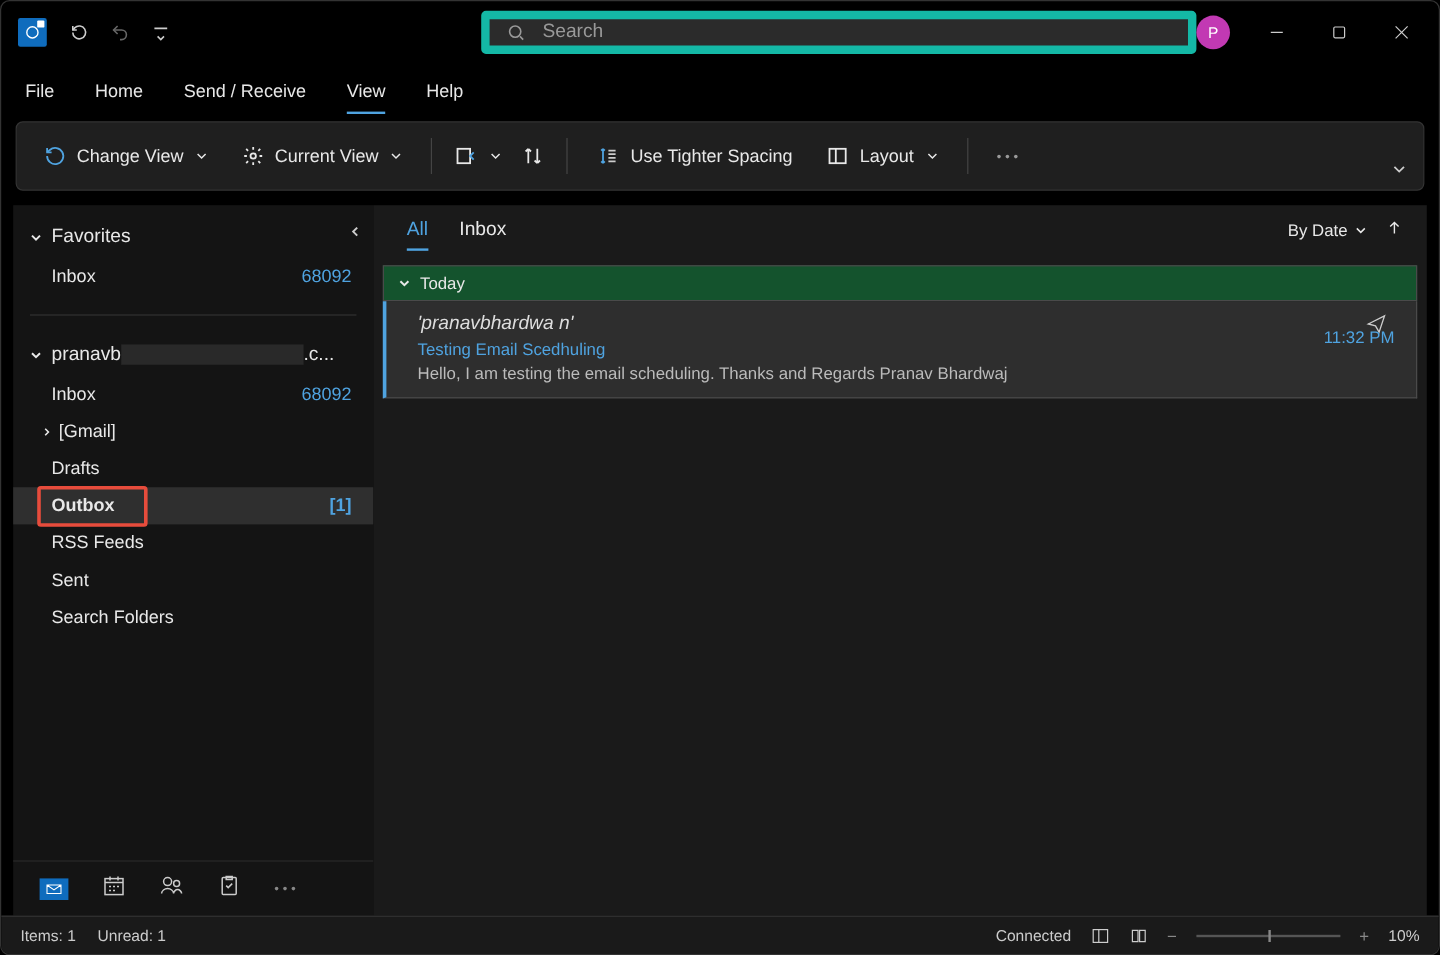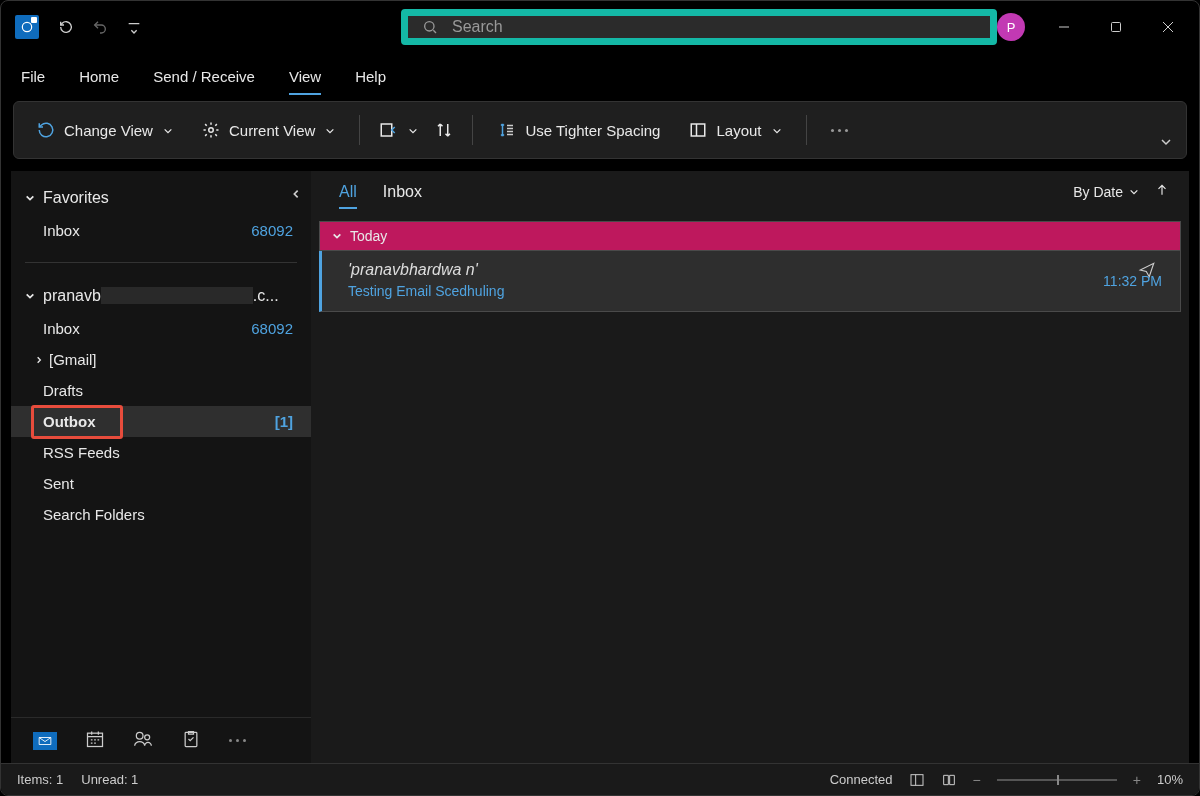--- a/index.html
+++ b/index.html
@@ -71,21 +71,21 @@
 .msgarea{flex:1;background:#1a1a1a;display:flex;flex-direction:column;}
 .msg-filters{display:flex;align-items:flex-start;padding:12px 20px 8px 28px;gap:26px;}
 .mf-tab{font-size:16px;cursor:pointer;color:#e8e8e8;padding-bottom:6px;}
 .mf-tab.active{color:#4fa3e0;border-bottom:2px solid #4fa3e0;}
 .mf-right{margin-left:auto;display:flex;align-items:center;gap:16px;font-size:14px;}
 .mf-sort{display:flex;align-items:center;gap:6px;cursor:pointer;}
 .mf-sort svg{width:10px;height:10px;}
 .mf-arrow{cursor:pointer;}
 .mf-arrow svg{width:14px;height:14px;}
 
-.group-hdr{background:#be185d;padding:6px 12px;font-size:14px;display:flex;align-items:center;gap:8px;border:1px solid #4a4a4a;margin:4px 8px 0 8px;}
+.group-hdr{background:#14532d;padding:6px 12px;font-size:14px;display:flex;align-items:center;gap:8px;border:1px solid #4a4a4a;margin:4px 8px 0 8px;}
 .group-hdr svg{width:10px;height:10px;}
 
 .msg-item{background:#2e2e2e;margin:0 8px;border:1px solid #4a4a4a;border-top:none;border-left:3px solid #4fa3e0;padding:10px 18px 12px 26px;position:relative;cursor:pointer;}
 .msg-from{font-style:italic;font-size:16px;color:#ddd;}
 .msg-subj{color:#4fa3e0;font-size:14px;margin-top:4px;font-weight:500;}
 .msg-prev{color:#bbb;font-size:14px;margin-top:4px;}
 .msg-time{position:absolute;right:18px;top:22px;color:#4fa3e0;font-size:14px;font-weight:500;}
 .msg-send-icon{position:absolute;right:24px;top:10px;color:#ccc;}
 .msg-send-icon svg{width:18px;height:18px;}
 
@@ -353,20 +353,21 @@
         </svg>
       <span>Today</span>
     </div>
 
     <div class="msg-item">
       <div class="msg-send-icon"><svg viewBox="0 0 24 24" fill="none" stroke="currentColor" stroke-width="1.5">
             <path d="M3 12l18-9-6 18-4-7-8-2z"></path>
           </svg></div>
       <div class="msg-from">'pranavbhardwa                         n'</div>
       <div class="msg-subj">Testing Email Scedhuling</div>
+      <div class="msg-prev">Hello, I am testing the email scheduling.  Thanks and Regards  Pranav Bhardwaj</div>
       <div class="msg-time">11:32 PM</div>
     </div>
   </div>
 </div>
 
 <div class="statusbar">
   <div class="sb-left">
     <span>Items: 1</span>
     <span>Unread: 1</span>
   </div>

